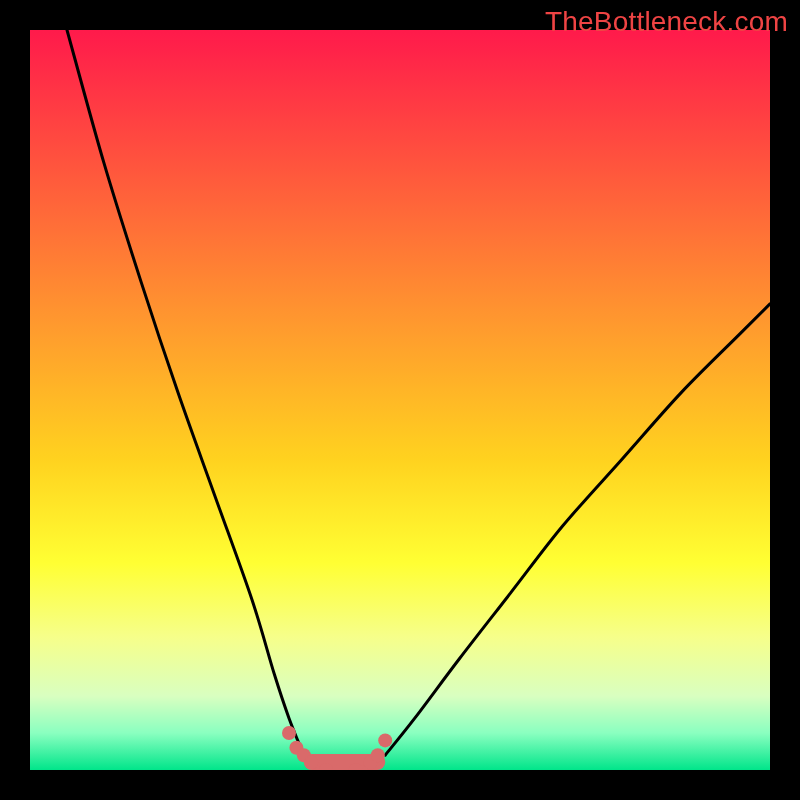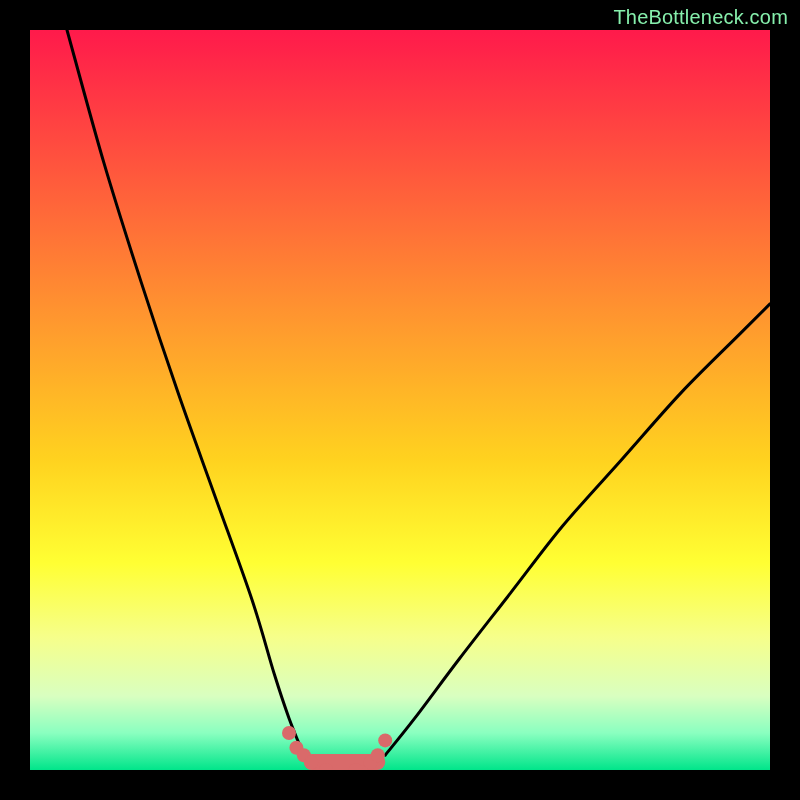--- a/index.html
+++ b/index.html
@@ -25,22 +25,22 @@
     overflow: hidden;
   }
   .gradient {
     position: absolute;
     inset: 0;
   }
   .watermark {
     position: absolute;
     top: 6px;
     right: 12px;
-    color: #86efac;
-    font-size: 20px;
+    color: #ef4444;
+    font-size: 28px;
     letter-spacing: 0.2px;
     font-weight: 400;
   }
   svg.curves {
     position: absolute;
     inset: 0;
   }
 </style>
 </head>
 <body>

